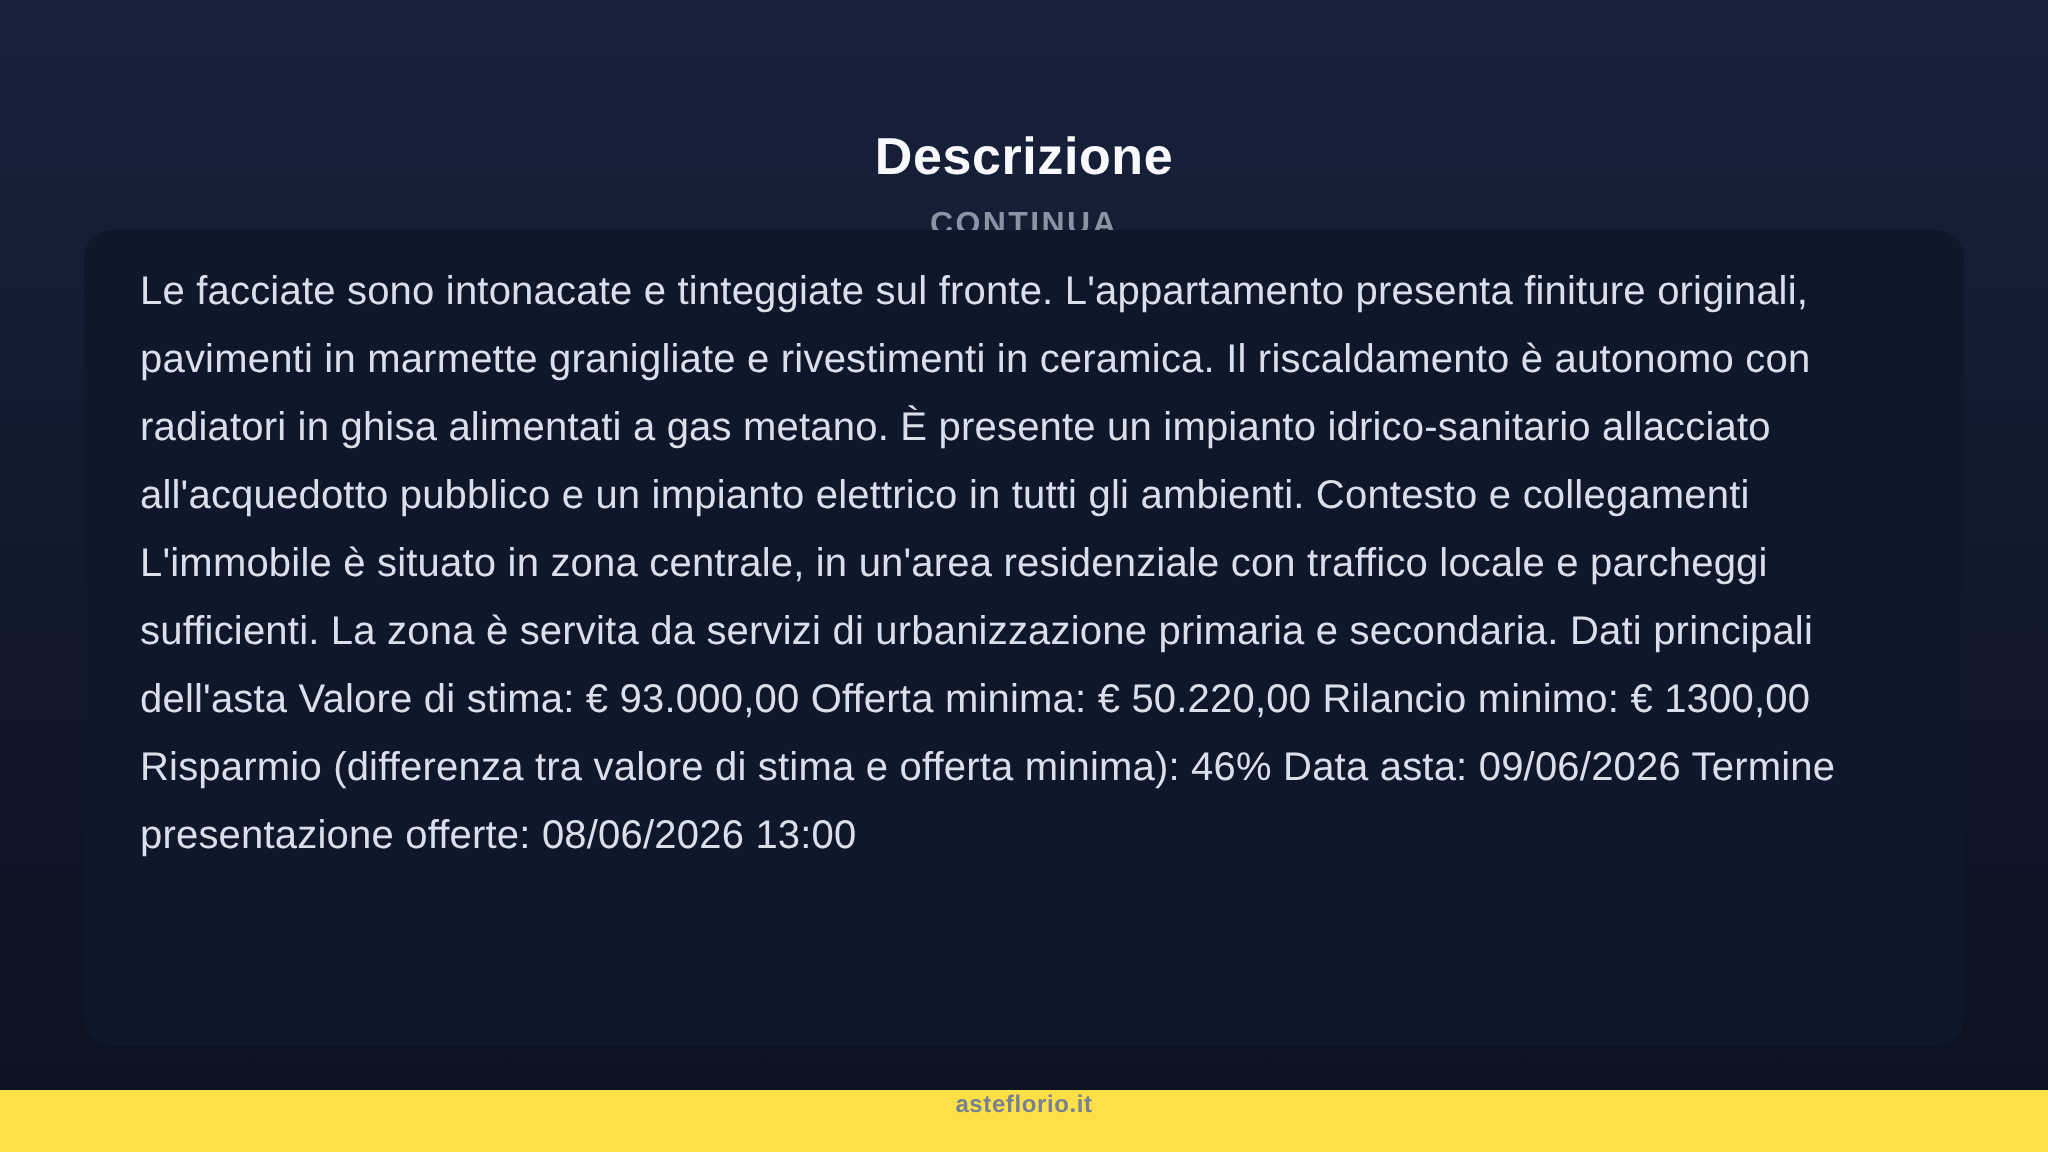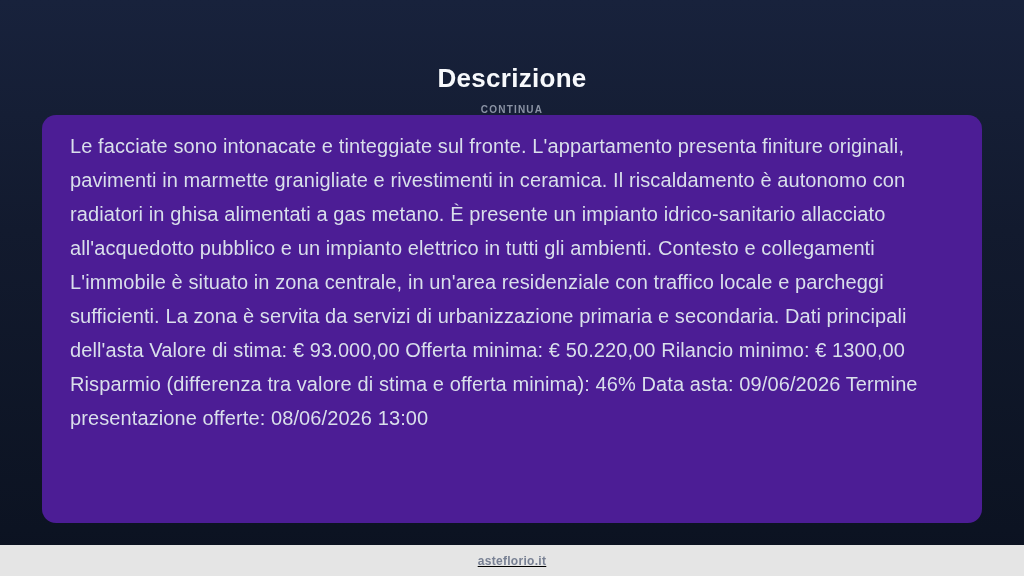--- a/index.html
+++ b/index.html
@@ -20,51 +20,50 @@
   }
   .page-title {
     color: #f7f9fc;
     font-size: 26px;
     font-weight: 700;
     letter-spacing: 0.3px;
   }
   .page-subtitle {
     margin-top: 10px;
     color: #8b93a5;
-    font-size: 10px;
+    font-size: 16px;
     font-weight: 600;
     letter-spacing: 1.2px;
     text-transform: uppercase;
   }
   .description-card {
     position: absolute;
     left: 42px;
     top: 115px;
     width: 940px;
     height: 408px;
-    background: #4c1d95;
+    background: #0f172a;
     border-radius: 14px;
     padding: 14px 28px;
     overflow: hidden;
   }
   .description-text {
     color: #d9dfeb;
     font-size: 20px;
     line-height: 34px;
     letter-spacing: 0.1px;
   }
   .footer-bar {
     position: absolute;
     left: 0; right: 0; bottom: 0;
     height: 31px;
-    background: #e5e5e5;
+    background: #fde047;
     display: flex;
-    align-items: center;
+    align-items: flex-start;
     justify-content: center;
-    text-decoration: underline;
   }
   .footer-site {
     color: #788093;
     font-size: 12px;
     font-weight: 700;
     letter-spacing: 0.3px;
   }
 </style>
 </head>
 <body>

